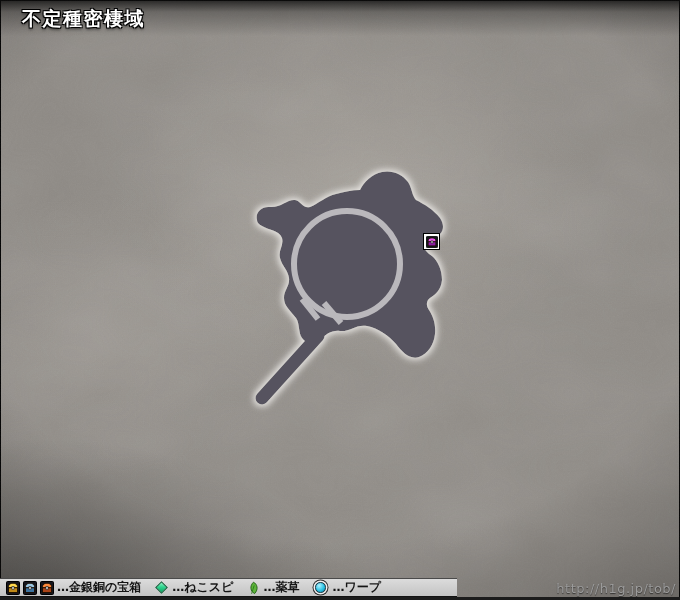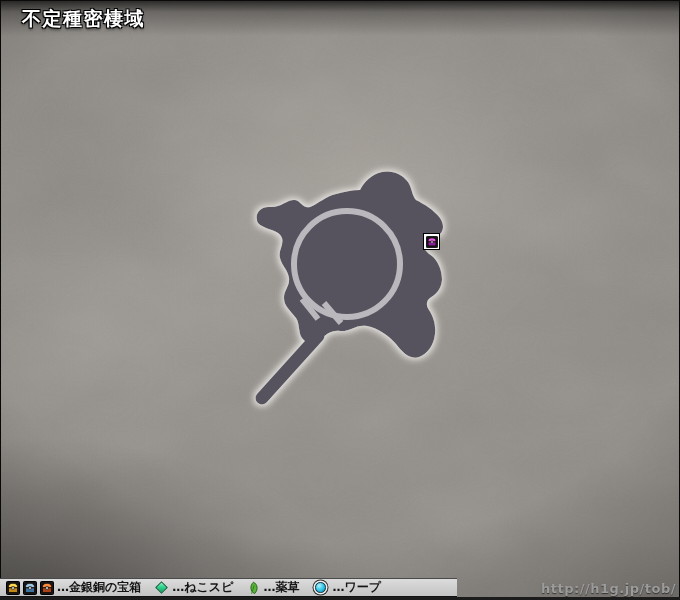--- a/index.html
+++ b/index.html
@@ -43,21 +43,21 @@
     position:absolute; left:0; top:578px; width:457px; height:19px;
     background:linear-gradient(#dcdcdc,#c3c3c3);
     border-top:1px solid #4a4a4a; border-bottom:1px solid #121212;
     display:flex; align-items:center; padding:0 6px; gap:13px;
   }
   .legend-item { display:flex; align-items:center; gap:3px; white-space:nowrap; }
   .legend-label { font-size:12px; font-weight:bold; color:#141414; letter-spacing:0; }
   .bottom-strip { position:absolute; left:0; top:597px; width:680px; height:3px; background:#1c1c1c; }
   .watermark {
     position:absolute; right:4px; top:581px;
-    font-size:13px; font-weight:bold; color:#9b9b9b;
+    font-size:13px; font-weight:normal; color:#9b9b9b;
     text-shadow:0 1px 1px rgba(0,0,0,0.55); letter-spacing:0.5px;
   }
 
   
   .chest { width:14px; height:14px; display:block; }
   .chest .bg   { fill:#15151d; stroke:#000; stroke-width:1; }
   .chest .lid  { fill:var(--ct); stroke:#1c0f00; stroke-width:0.9; }
   .chest .body { fill:var(--cb); stroke:#1c0f00; stroke-width:0.9; }
   .chest .clasp{ fill:#ececec; stroke:#222; stroke-width:0.6; }
   .chest.gold   { --ct:#ffd84d; --cb:#c08a18; }

